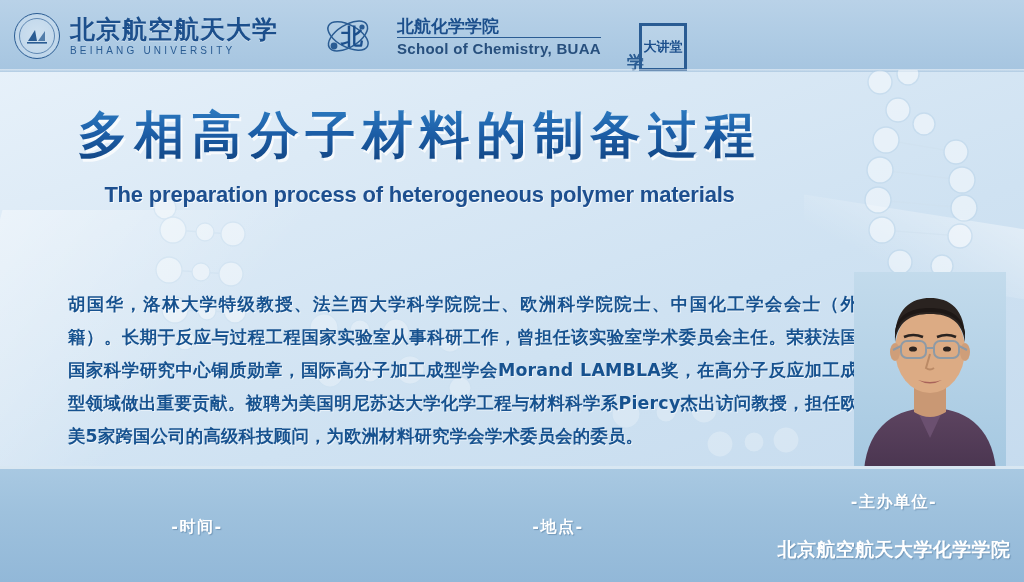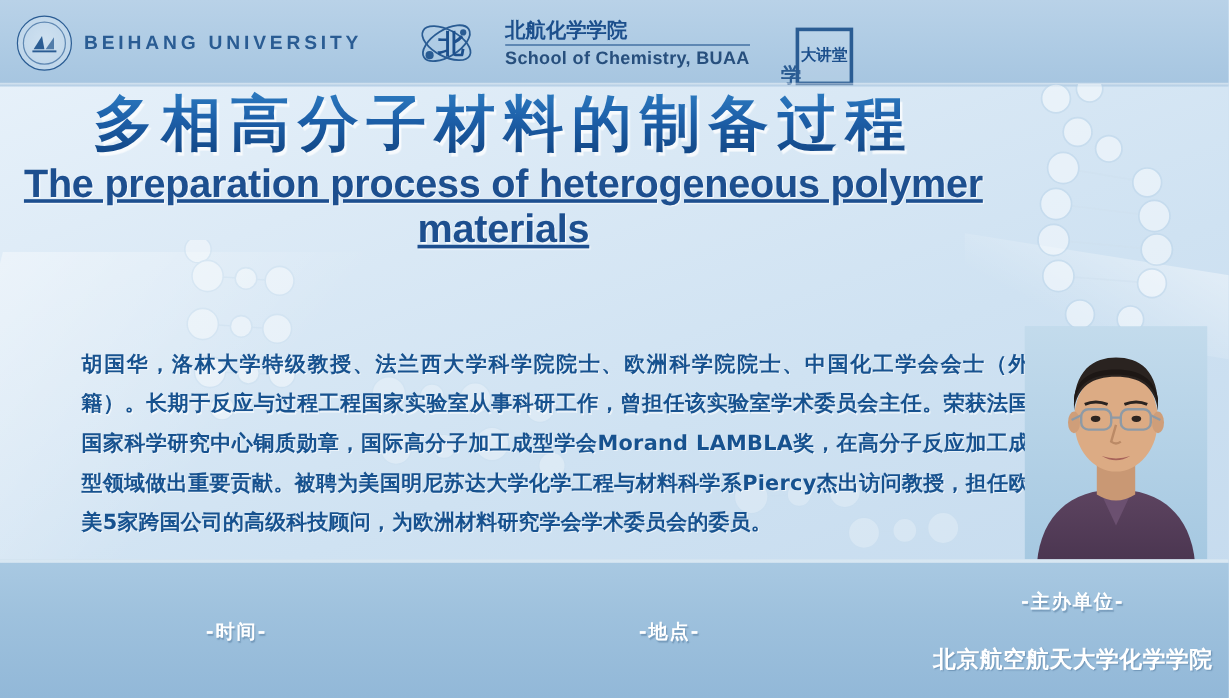--- a/index.html
+++ b/index.html
@@ -39,52 +39,52 @@
   .seal-mark{
     position:absolute;left:50%;top:50%;transform:translate(-50%,-50%);
     width:22px;height:18px;
   }
   .cn-logo-text{
     font-family:"DejaVu Sans","Liberation Sans",sans-serif;
     font-weight:bold;color:#1c4f8c;letter-spacing:1px;
   }
   .buaa-cn{font-size:25px;line-height:27px;text-shadow:0 1px 0 rgba(255,255,255,.4);}
   .buaa-en{
-    font-size:16px;letter-spacing:3.2px;color:#2a5c93;
-    font-weight:bold;margin-top:2px;
+    font-size:10px;letter-spacing:3.2px;color:#2a5c93;
+    font-weight:normal;margin-top:2px;
   }
   .chem-cn{font-size:17px;line-height:20px;color:#1c4f8c;font-weight:bold;
     font-family:"DejaVu Sans","Liberation Sans",sans-serif;
     border-bottom:1.5px solid #2a5c93;padding-bottom:1px;}
   .chem-en{font-size:15px;letter-spacing:.3px;color:#274f7d;font-weight:bold;margin-top:2px;text-align:center;}
   .sq-seal{
     width:42px;height:42px;border:3px solid #2a5c93;position:relative;
     display:flex;align-items:center;justify-content:center;
     font-family:"DejaVu Sans","Liberation Sans",sans-serif;
     font-size:13px;font-weight:bold;color:#1c4f8c;line-height:12px;
     background:rgba(255,255,255,.12);
     margin-top:22px;
   }
   .sq-seal-cn{position:absolute;left:-12px;bottom:-3px;font-size:17px;color:#2a5c93;font-weight:bold;}
 
   
-  .title-zone{position:absolute;left:0;top:72px;width:839px;text-align:center;}
+  .title-zone{position:absolute;left:0;top:104px;width:839px;text-align:center;}
   .main-title{
     font-family:"DejaVu Sans","Liberation Sans",sans-serif;
     font-size:50px;font-weight:bold;letter-spacing:7px;
     background:linear-gradient(180deg,#2f7fc4 0%,#1d5fa8 45%,#10427f 100%);
     -webkit-background-clip:text;background-clip:text;color:#184f95;
     -webkit-text-fill-color:transparent;
     text-shadow:none;margin:0;line-height:62px;
     filter:drop-shadow(2px 3px 0 rgba(255,255,255,.75));
   }
   .sub-title{
     font-family:"Liberation Sans","DejaVu Sans",sans-serif;
-    font-size:33px;font-weight:bold;color:#1d4f8f;letter-spacing:-.2px;
-    text-shadow:1px 1px 0 rgba(255,255,255,.7);text-decoration:underline;
+    font-size:22px;font-weight:bold;color:#1d4f8f;letter-spacing:-.2px;
+    margin-top:16px;text-shadow:1px 1px 0 rgba(255,255,255,.7);
   }
 
   
   .speaker-label{
     position:absolute;left:40px;top:243px;
     font-family:"DejaVu Sans","Liberation Sans",sans-serif;
     font-size:27px;font-weight:bold;color:#2b7cc0;letter-spacing:2px;
     text-shadow:2px 2px 0 rgba(255,255,255,.85);
   }
   .bio{
@@ -155,20 +155,21 @@
 
     <div class="logo-group logo-buaa">
       <div class="seal">
         <svg class="seal-mark" viewBox="0 0 22 18">
           <path d="M2 14 L9 3 L11 14 Z" fill="#2a5c93"></path>
           <path d="M12 14 L19 4 L19 14 Z" fill="#2a5c93" opacity=".75"></path>
           <rect x="1" y="15" width="20" height="1.6" fill="#2a5c93"></rect>
         </svg>
       </div>
       <div style="margin-left:10px;">
+        <div class="cn-logo-text buaa-cn">北京航空航天大学</div>
         <div class="buaa-en">BEIHANG UNIVERSITY</div>
       </div>
     </div>
 
     <div class="logo-group logo-chem">
       <svg width="52" height="48" viewBox="0 0 52 48">
         <ellipse cx="26" cy="24" rx="22" ry="11" fill="none" stroke="#2a5c93" stroke-width="1.5" transform="rotate(28 26 24)"></ellipse>
         <ellipse cx="26" cy="24" rx="22" ry="11" fill="none" stroke="#2a5c93" stroke-width="1.5" transform="rotate(-32 26 24)"></ellipse>
         <circle cx="12" cy="34" r="3.4" fill="#2a5c93"></circle>
         <circle cx="40" cy="15" r="2.6" fill="#2a5c93"></circle>

